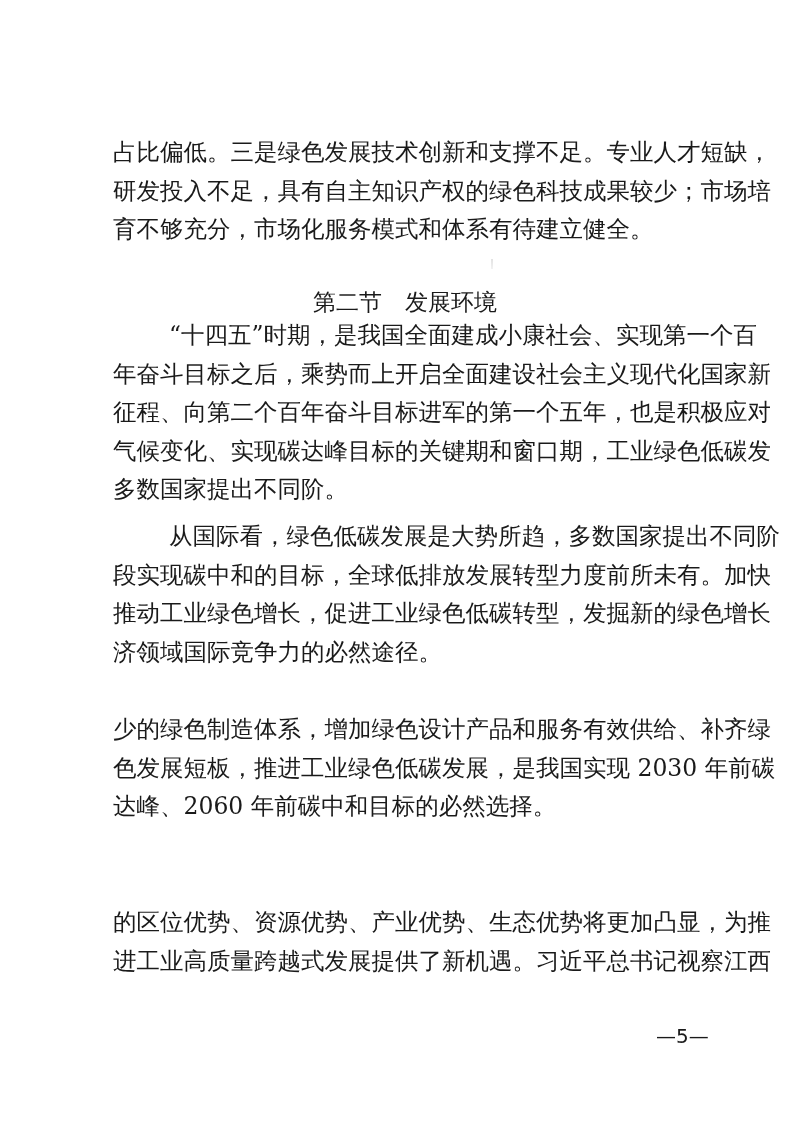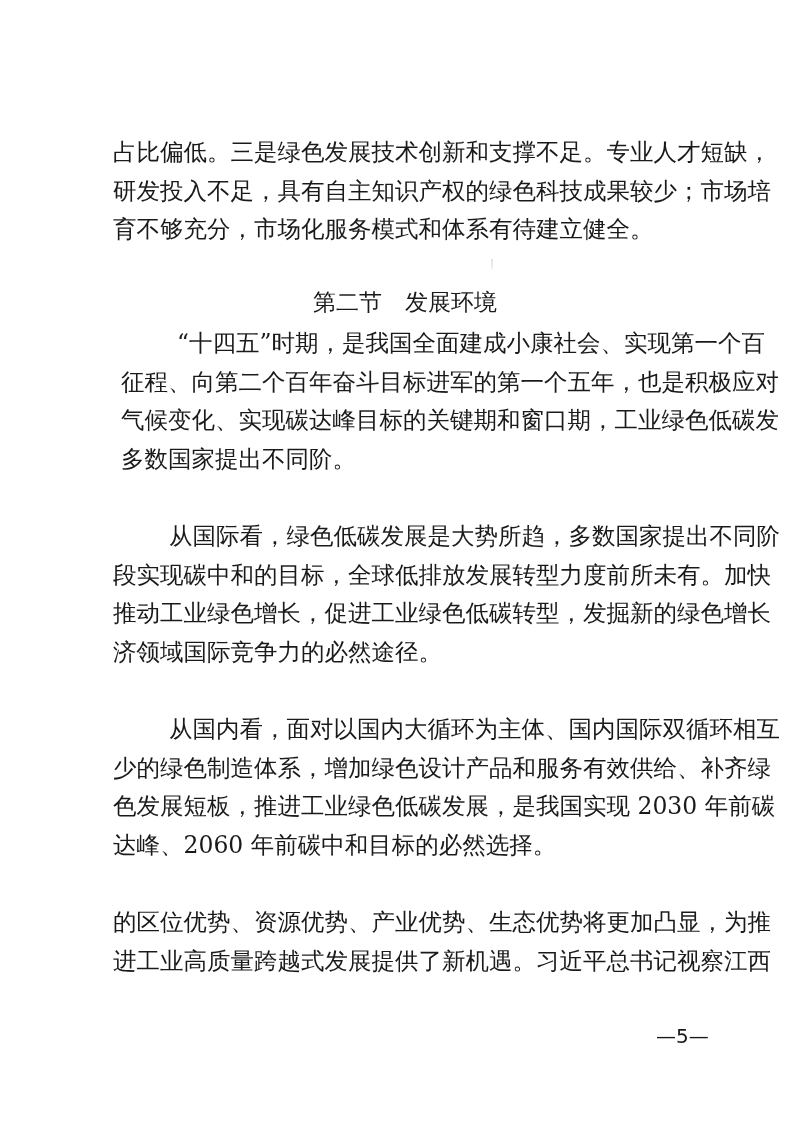--- a/index.html
+++ b/index.html
@@ -81,36 +81,36 @@
   <div class="text-block" style="top:133px;">
     <div class="line">占比偏低。三是绿色发展技术创新和支撑不足。专业人才短缺，</div>
     <div class="line">研发投入不足，具有自主知识产权的绿色科技成果较少；市场培</div>
     <div class="line last">育不够充分，市场化服务模式和体系有待建立健全。</div>
   </div>
 
   <div class="speck"></div>
 
   <div class="heading">第二节　发展环境</div>
 
-  <div class="text-block" style="top:324px;margin-left:8px;">
+  <div class="text-block" style="top:316px;">
     <div class="line indent">“十四五”时期，是我国全面建成小康社会、实现第一个百</div>
+    <div class="line">年奋斗目标之后，乘势而上开启全面建设社会主义现代化国家新</div>
     <div class="line">征程、向第二个百年奋斗目标进军的第一个五年，也是积极应对</div>
     <div class="line">气候变化、实现碳达峰目标的关键期和窗口期，工业绿色低碳发</div>
     <div class="line last">多数国家提出不同阶。</div>
   </div>
 
   <div class="text-block" style="top:517px;">
     <div class="line indent">从国际看，绿色低碳发展是大势所趋，多数国家提出不同阶</div>
     <div class="line">段实现碳中和的目标，全球低排放发展转型力度前所未有。加快</div>
     <div class="line">推动工业绿色增长，促进工业绿色低碳转型，发掘新的绿色增长</div>
     <div class="line last">济领域国际竞争力的必然途径。</div>
   </div>
 
   <div class="text-block" style="top:710px;">
-    <div class="line indent">从国内看，面对以国内大循环为主体、国内国际双循环相互</div>
     <div class="line">少的绿色制造体系，增加绿色设计产品和服务有效供给、补齐绿</div>
     <div class="line">色发展短板，推进工业绿色低碳发展，是我国实现 2030 年前碳</div>
     <div class="line last">达峰、2060 年前碳中和目标的必然选择。</div>
   </div>
 
   <div class="text-block" style="top:903px;">
     <div class="line">的区位优势、资源优势、产业优势、生态优势将更加凸显，为推</div>
     <div class="line">进工业高质量跨越式发展提供了新机遇。习近平总书记视察江西</div>
   </div>
 

